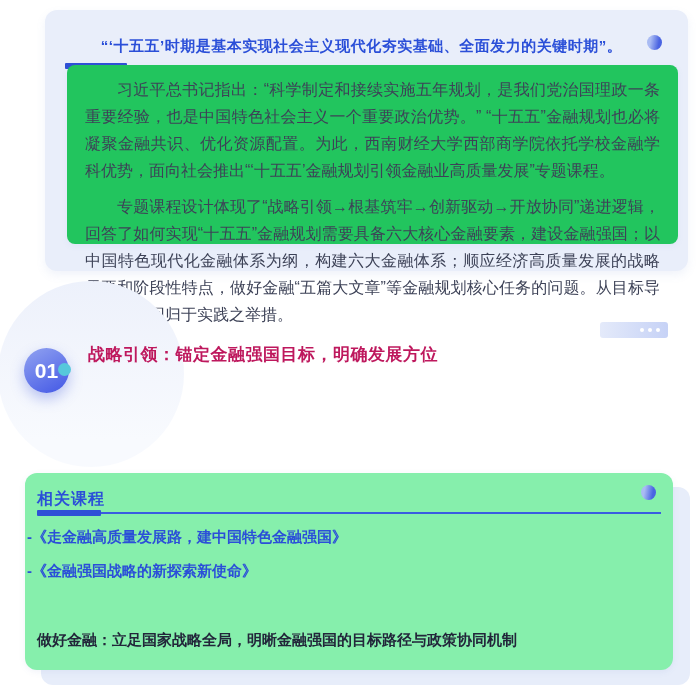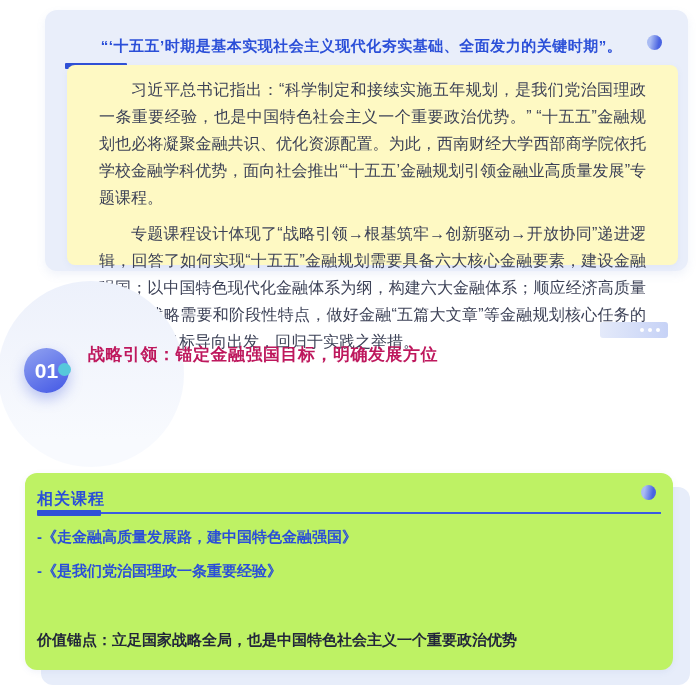--- a/index.html
+++ b/index.html
@@ -25,23 +25,23 @@
   }
   .intro-underline-thick{
     position:absolute;left:20px;top:53px;width:62px;height:6px;background:#2f50d6;border-radius:1px;
   }
   .grad-dot{
     position:absolute;width:15px;height:15px;border-radius:50%;
     background:linear-gradient(100deg,#a9bbf3 25%,#4a64e2 75%);
   }
   .intro-card .grad-dot{left:602px;top:25px;}
   .intro-body{
-    position:absolute;left:22px;top:55px;width:611px;height:200px;
-    background:#fef9c3;border-radius:8px;box-shadow:0 2px 6px rgba(120,140,200,.08);
-    box-sizing:border-box;padding:11px 32px;
+    position:absolute;left:22px;top:55px;width:611px;height:179px;
+    background:#22c55e;border-radius:8px;box-shadow:0 2px 6px rgba(120,140,200,.08);
+    box-sizing:border-box;padding:11px 18px;
   }
   .intro-body p{
     margin:0 0 9px 0;text-indent:2em;text-align:justify;
     font-size:16px;line-height:27px;color:#3d4257;
   }
   
   .decor-circle{
     position:absolute;left:-2px;top:281px;width:186px;height:186px;border-radius:50%;
     background:linear-gradient(180deg,#edf1fb 0%,#f8fafe 85%);
   }
@@ -70,35 +70,35 @@
     position:absolute;left:88px;top:343px;
     color:#be185d;font-weight:bold;font-size:17px;letter-spacing:.5px;
   }
   
   .courses-backing{
     position:absolute;left:41px;top:487px;width:649px;height:198px;border-radius:12px;
     background:#e7edfa;
   }
   .courses-card{
     position:absolute;left:25px;top:473px;width:648px;height:197px;border-radius:12px;
-    background:#bef264;box-shadow:0 2px 6px rgba(120,140,200,.10);
+    background:#86efac;box-shadow:0 2px 6px rgba(120,140,200,.10);
   }
   .courses-header{
     position:absolute;left:12px;top:16px;color:#2b4fd8;font-weight:bold;font-size:16px;
     letter-spacing:1px;
   }
   .courses-underline{
     position:absolute;left:12px;right:12px;top:39px;height:2px;background:#3a5ce0;
   }
   .courses-underline-thick{
     position:absolute;left:12px;top:37px;width:64px;height:6px;background:#2f50d6;border-radius:1px;
   }
   .courses-card .grad-dot{left:616px;top:12px;}
   .course-item{
-    position:absolute;left:12px;right:14px;
+    position:absolute;left:2px;right:14px;
     color:#2b4fd8;font-weight:bold;font-size:15px;white-space:nowrap;
     cursor:pointer;
   }
   .course-item.i0{top:55px;}
   .course-item.i1{top:89px;}
   .course-item.i2{top:123px;}
   .value-anchor{
     position:absolute;left:12px;right:14px;top:158px;
     color:#22263a;font-weight:bold;font-size:15px;white-space:nowrap;
   }
@@ -129,15 +129,15 @@
 <span class="cyan-dot"></span>
 <div class="section-title">战略引领：锚定金融强国目标，明确发展方位</div>
 
 <div class="courses-backing"></div>
 <div class="courses-card">
   <div class="courses-header">相关课程</div>
   <span class="grad-dot"></span>
   <div class="courses-underline"></div>
   <div class="courses-underline-thick"></div>
   <div class="course-item i0">-《走金融高质量发展路，建中国特色金融强国》</div>
-  <div class="course-item i1">-《是我们党治国理政一条重要经验》</div>
-  <div class="value-anchor">价值锚点：立足国家战略全局，也是中国特色社会主义一个重要政治优势</div>
+  <div class="course-item i1">-《金融强国战略的新探索新使命》</div>
+  <div class="value-anchor">做好金融：立足国家战略全局，明晰金融强国的目标路径与政策协同机制</div>
 </div>
 
 </body></html>

